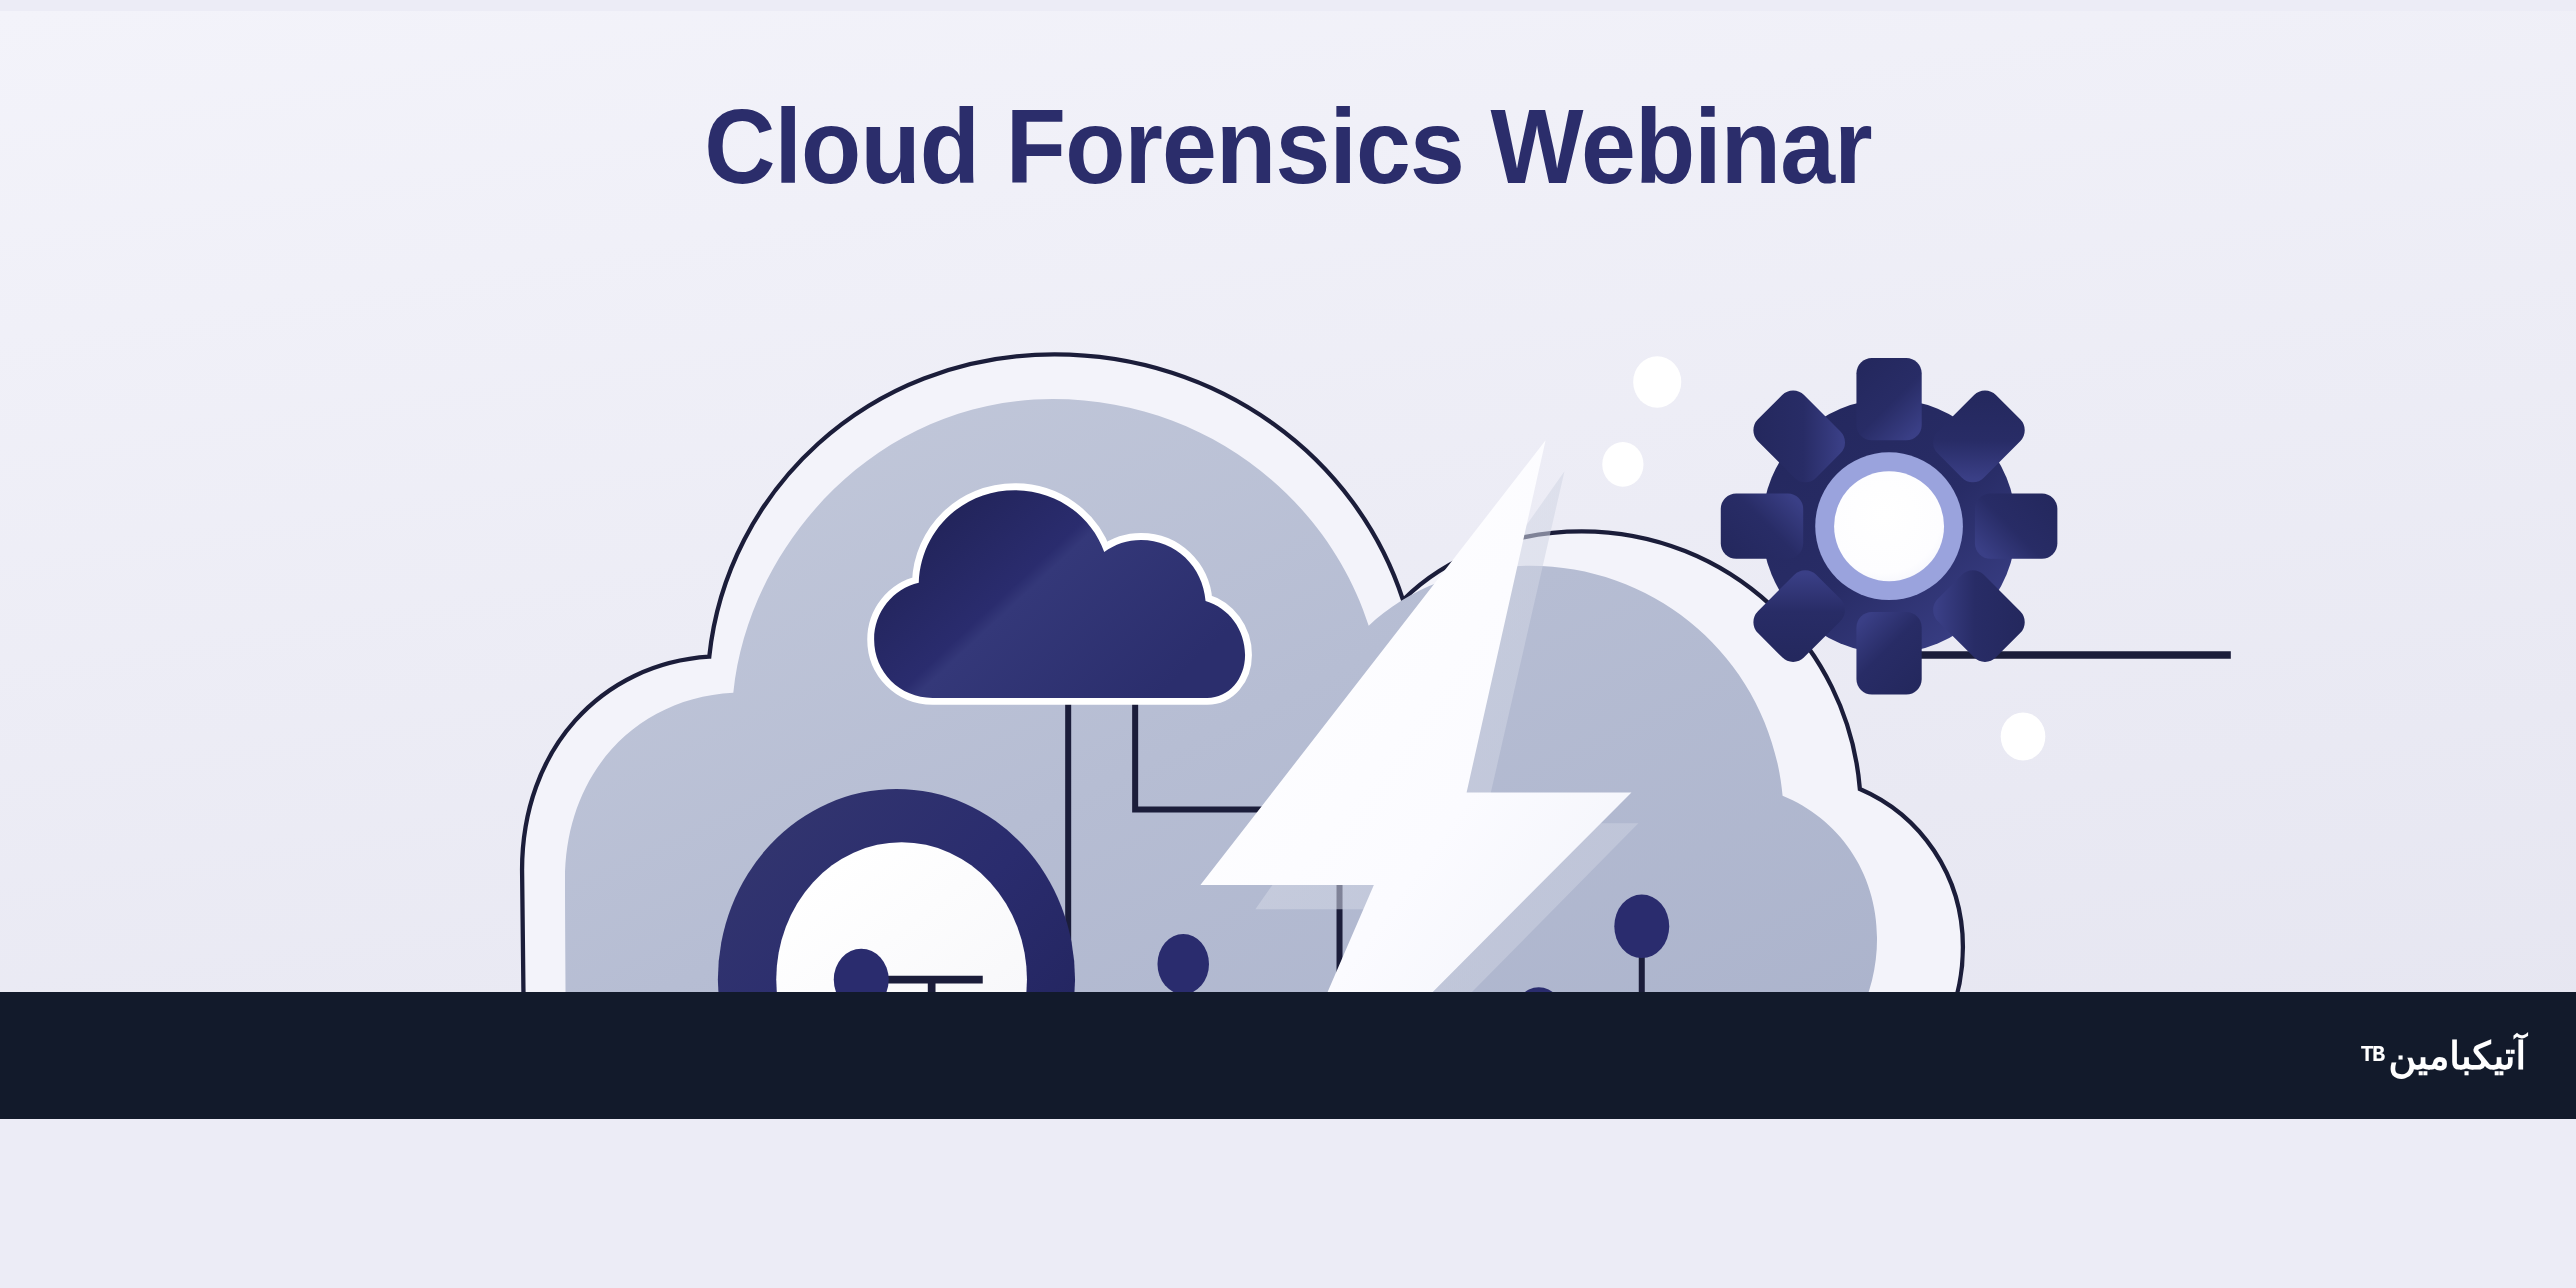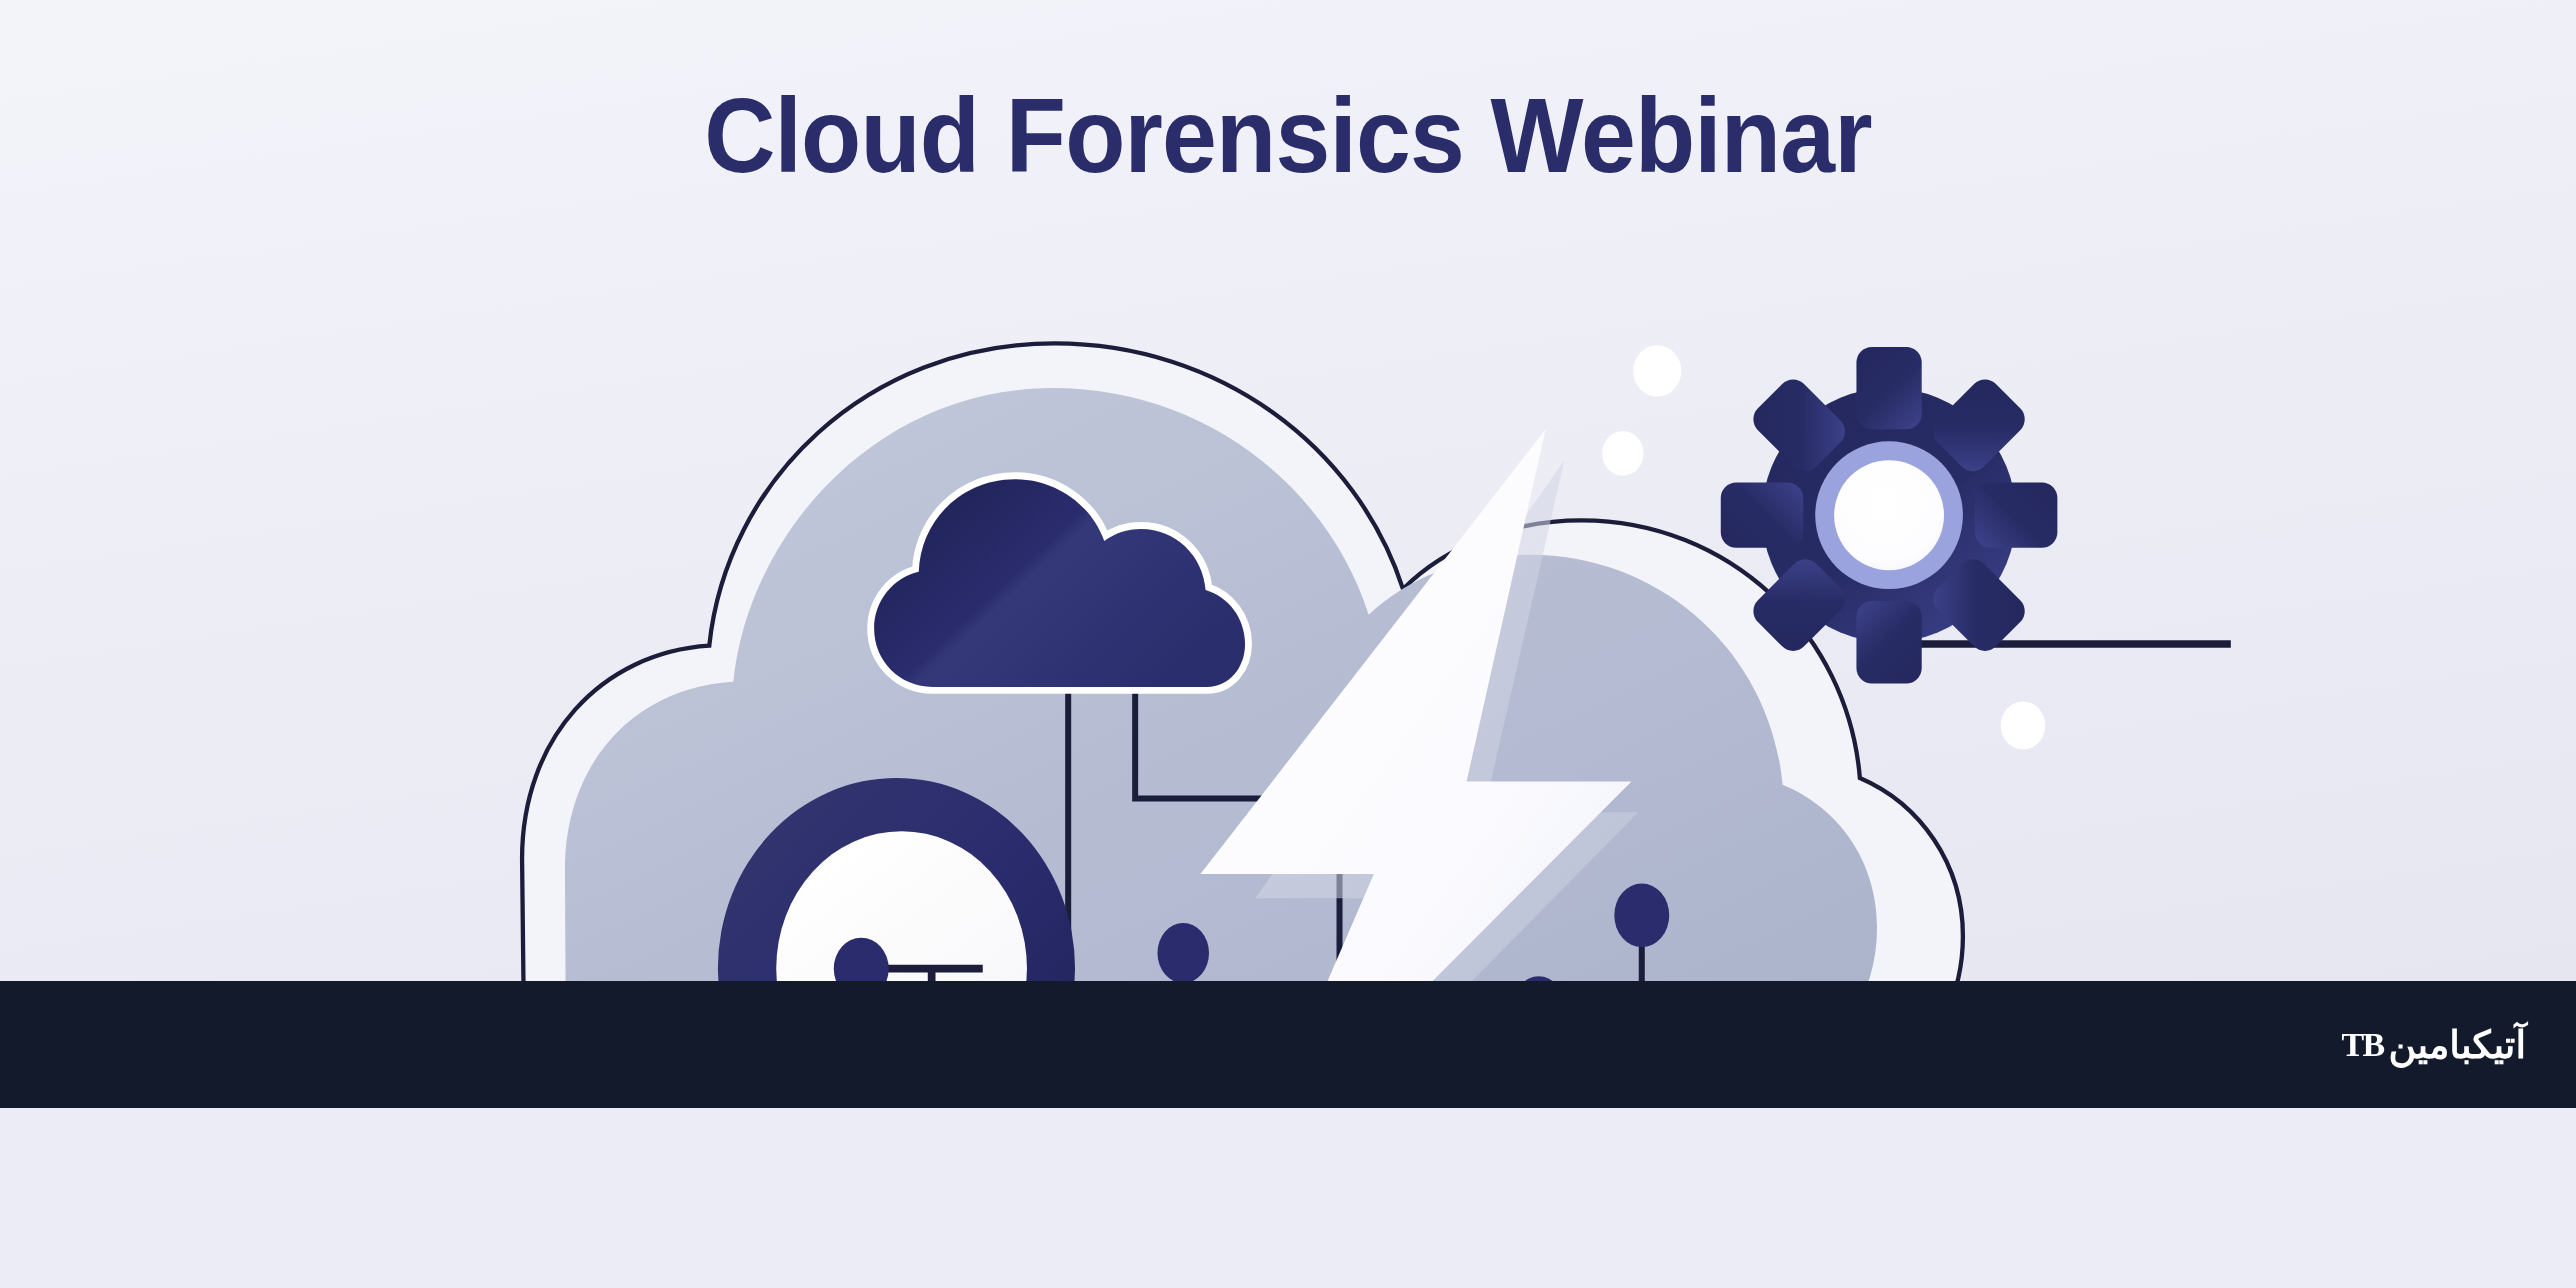--- a/index.html
+++ b/index.html
@@ -11,20 +11,21 @@
   body {
     font-family: "Liberation Sans", sans-serif;
   }
   #banner {
     position: relative;
     width: 2576px;
     height: 1108px;
     overflow: hidden;
     background:
       radial-gradient(ellipse 1889px 1202px at 48% 46%, #f2f2f9 0%, #eaeaf4 55%, #e6e6f1 100%);
+    margin-top: 11px;
   }
   
   #title {
     position: absolute;
     top: 82px;
     left: 0;
     width: 2576px;
     text-align: center;
     font-family: "Liberation Sans Narrow", "Liberation Sans", sans-serif;
     font-size: 106px;
@@ -66,24 +67,24 @@
     direction: rtl;
     user-select: none;
   }
   #wm-text {
     font-size: 38px;
     font-weight: bold;
     letter-spacing: 0px;
     line-height: 1;
   }
   #wm-mark {
-    font-size: 34px;
+    font-size: 22px;
     font-weight: bold;
     line-height: 1;
-    font-family: Liberation Serif, serif;
+    font-family: Liberation Mono, monospace;
     letter-spacing: -1.7px;
   }
 </style>
 </head>
 <body>
 
 <div id="banner">
 
   <svg id="art" viewBox="0 0 3000 1500" preserveAspectRatio="none" xmlns="http://www.w3.org/2000/svg">
     <defs>

